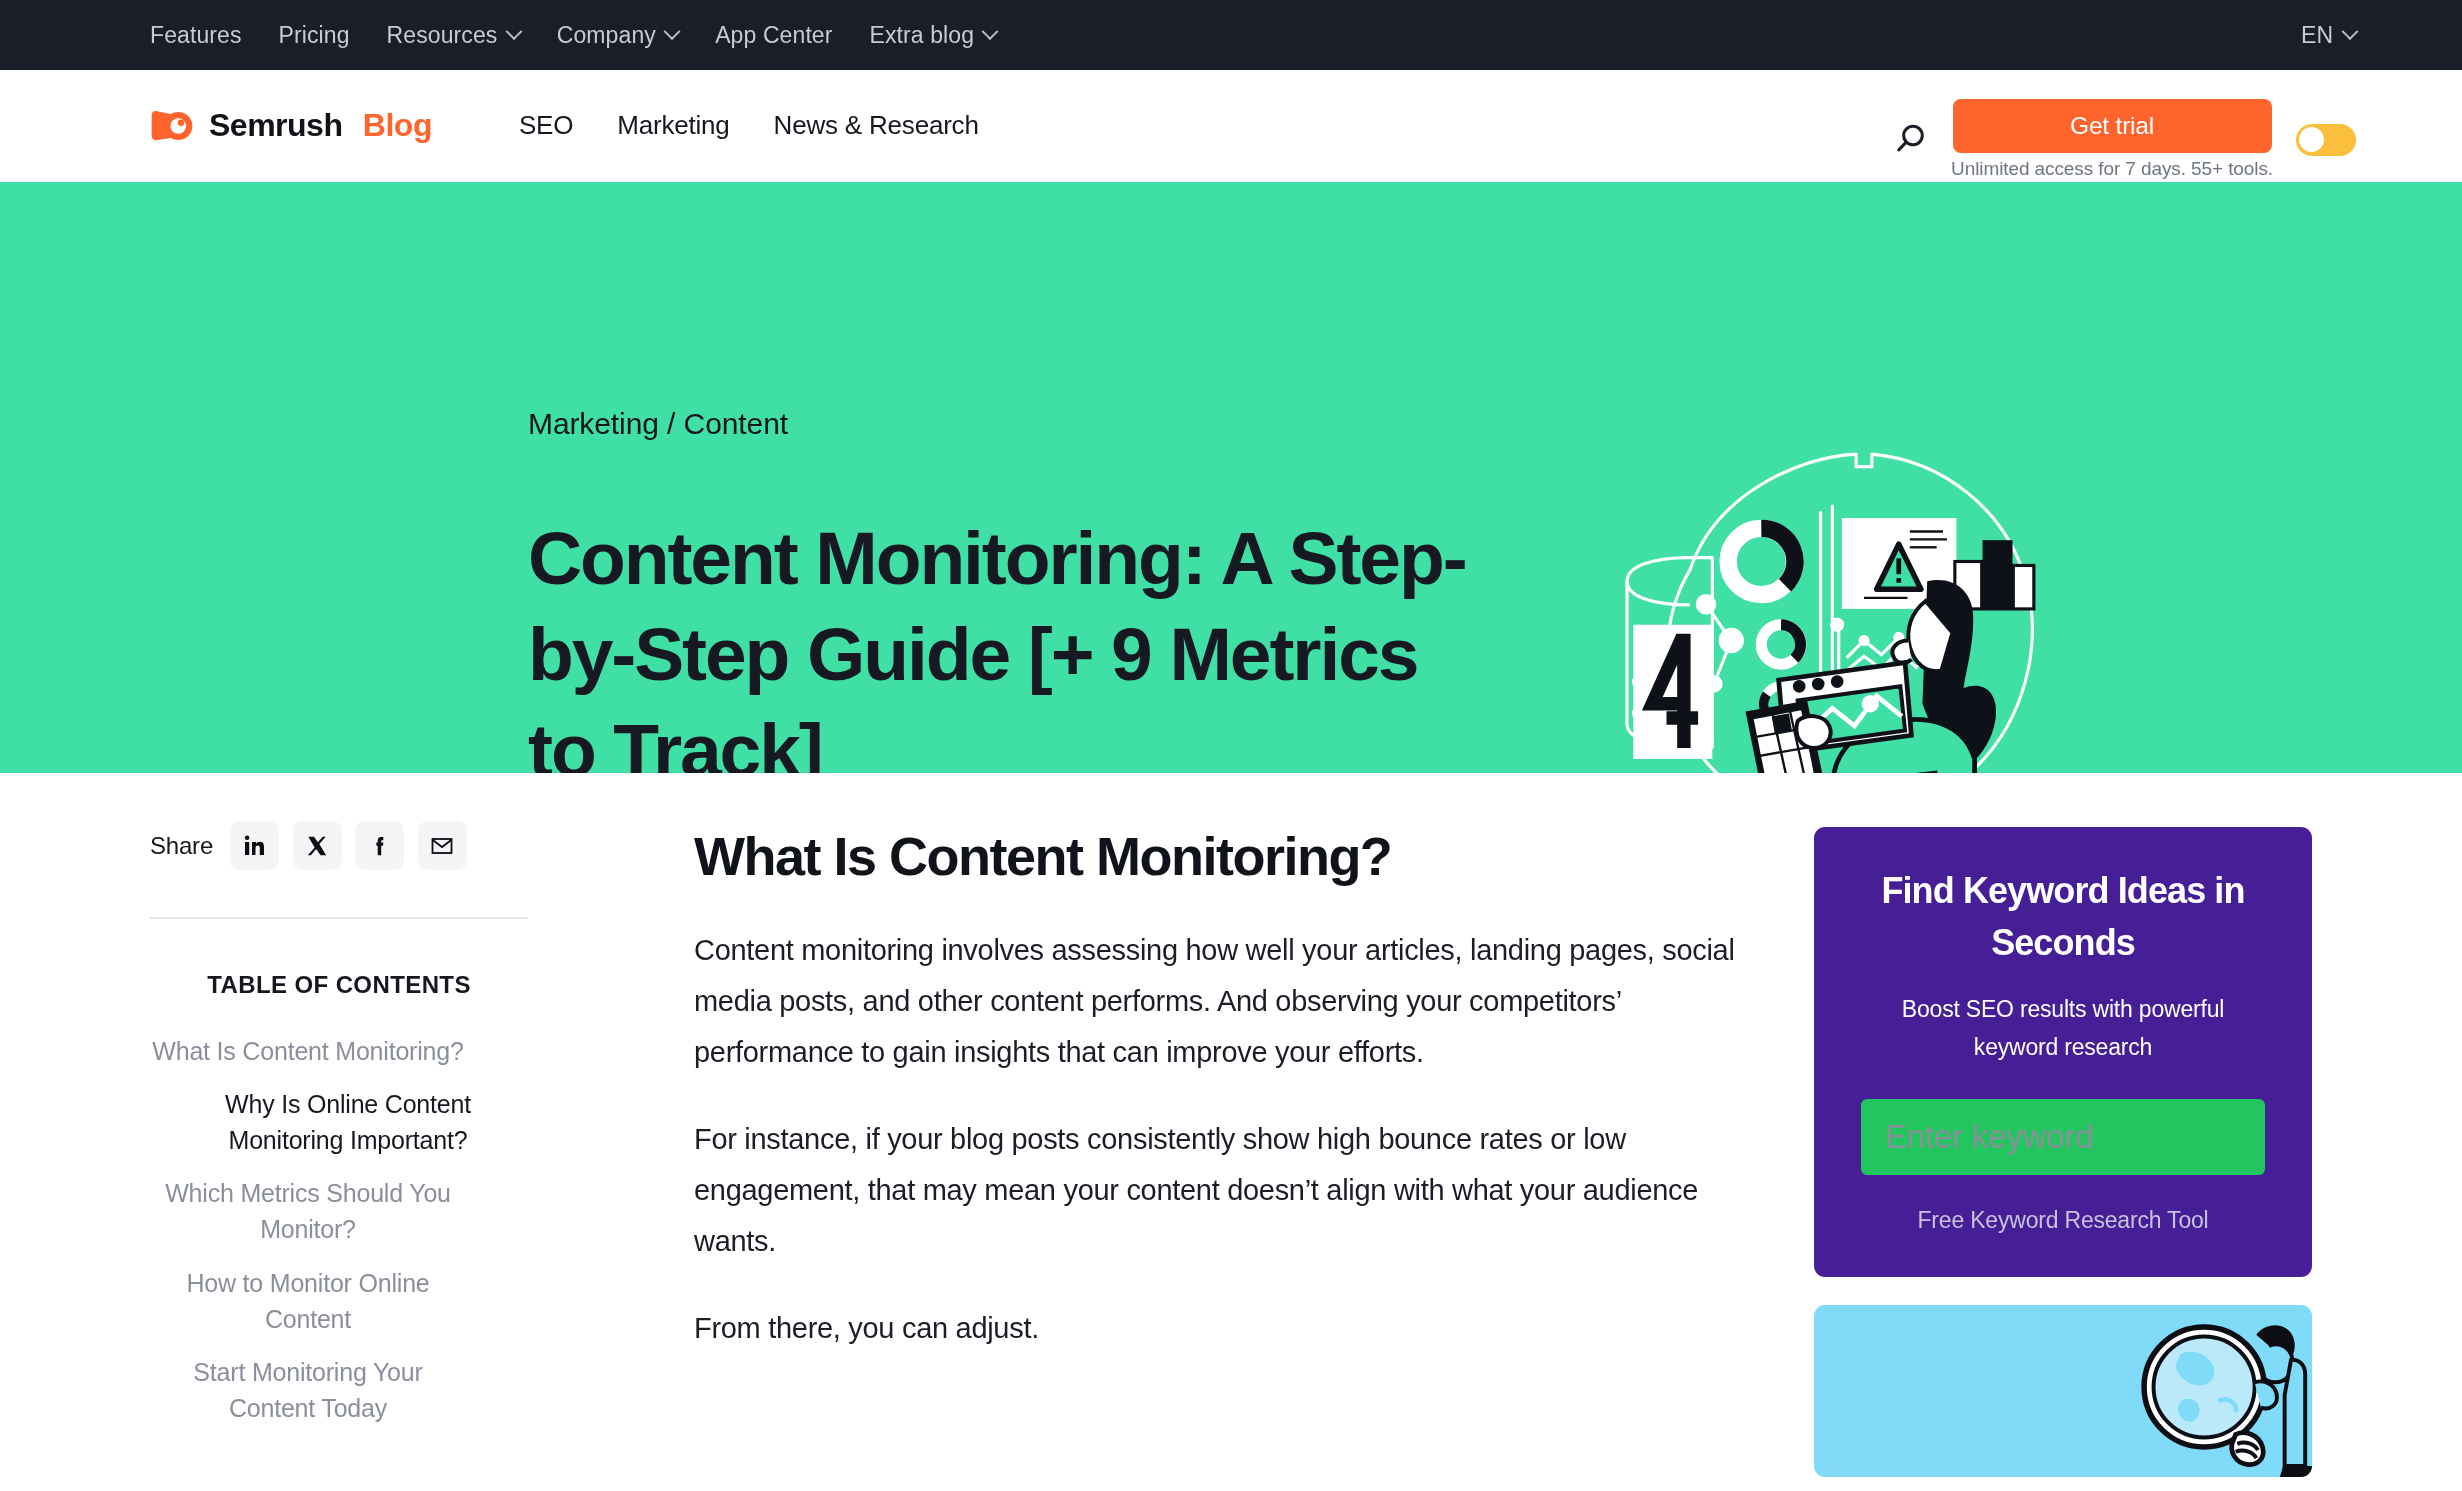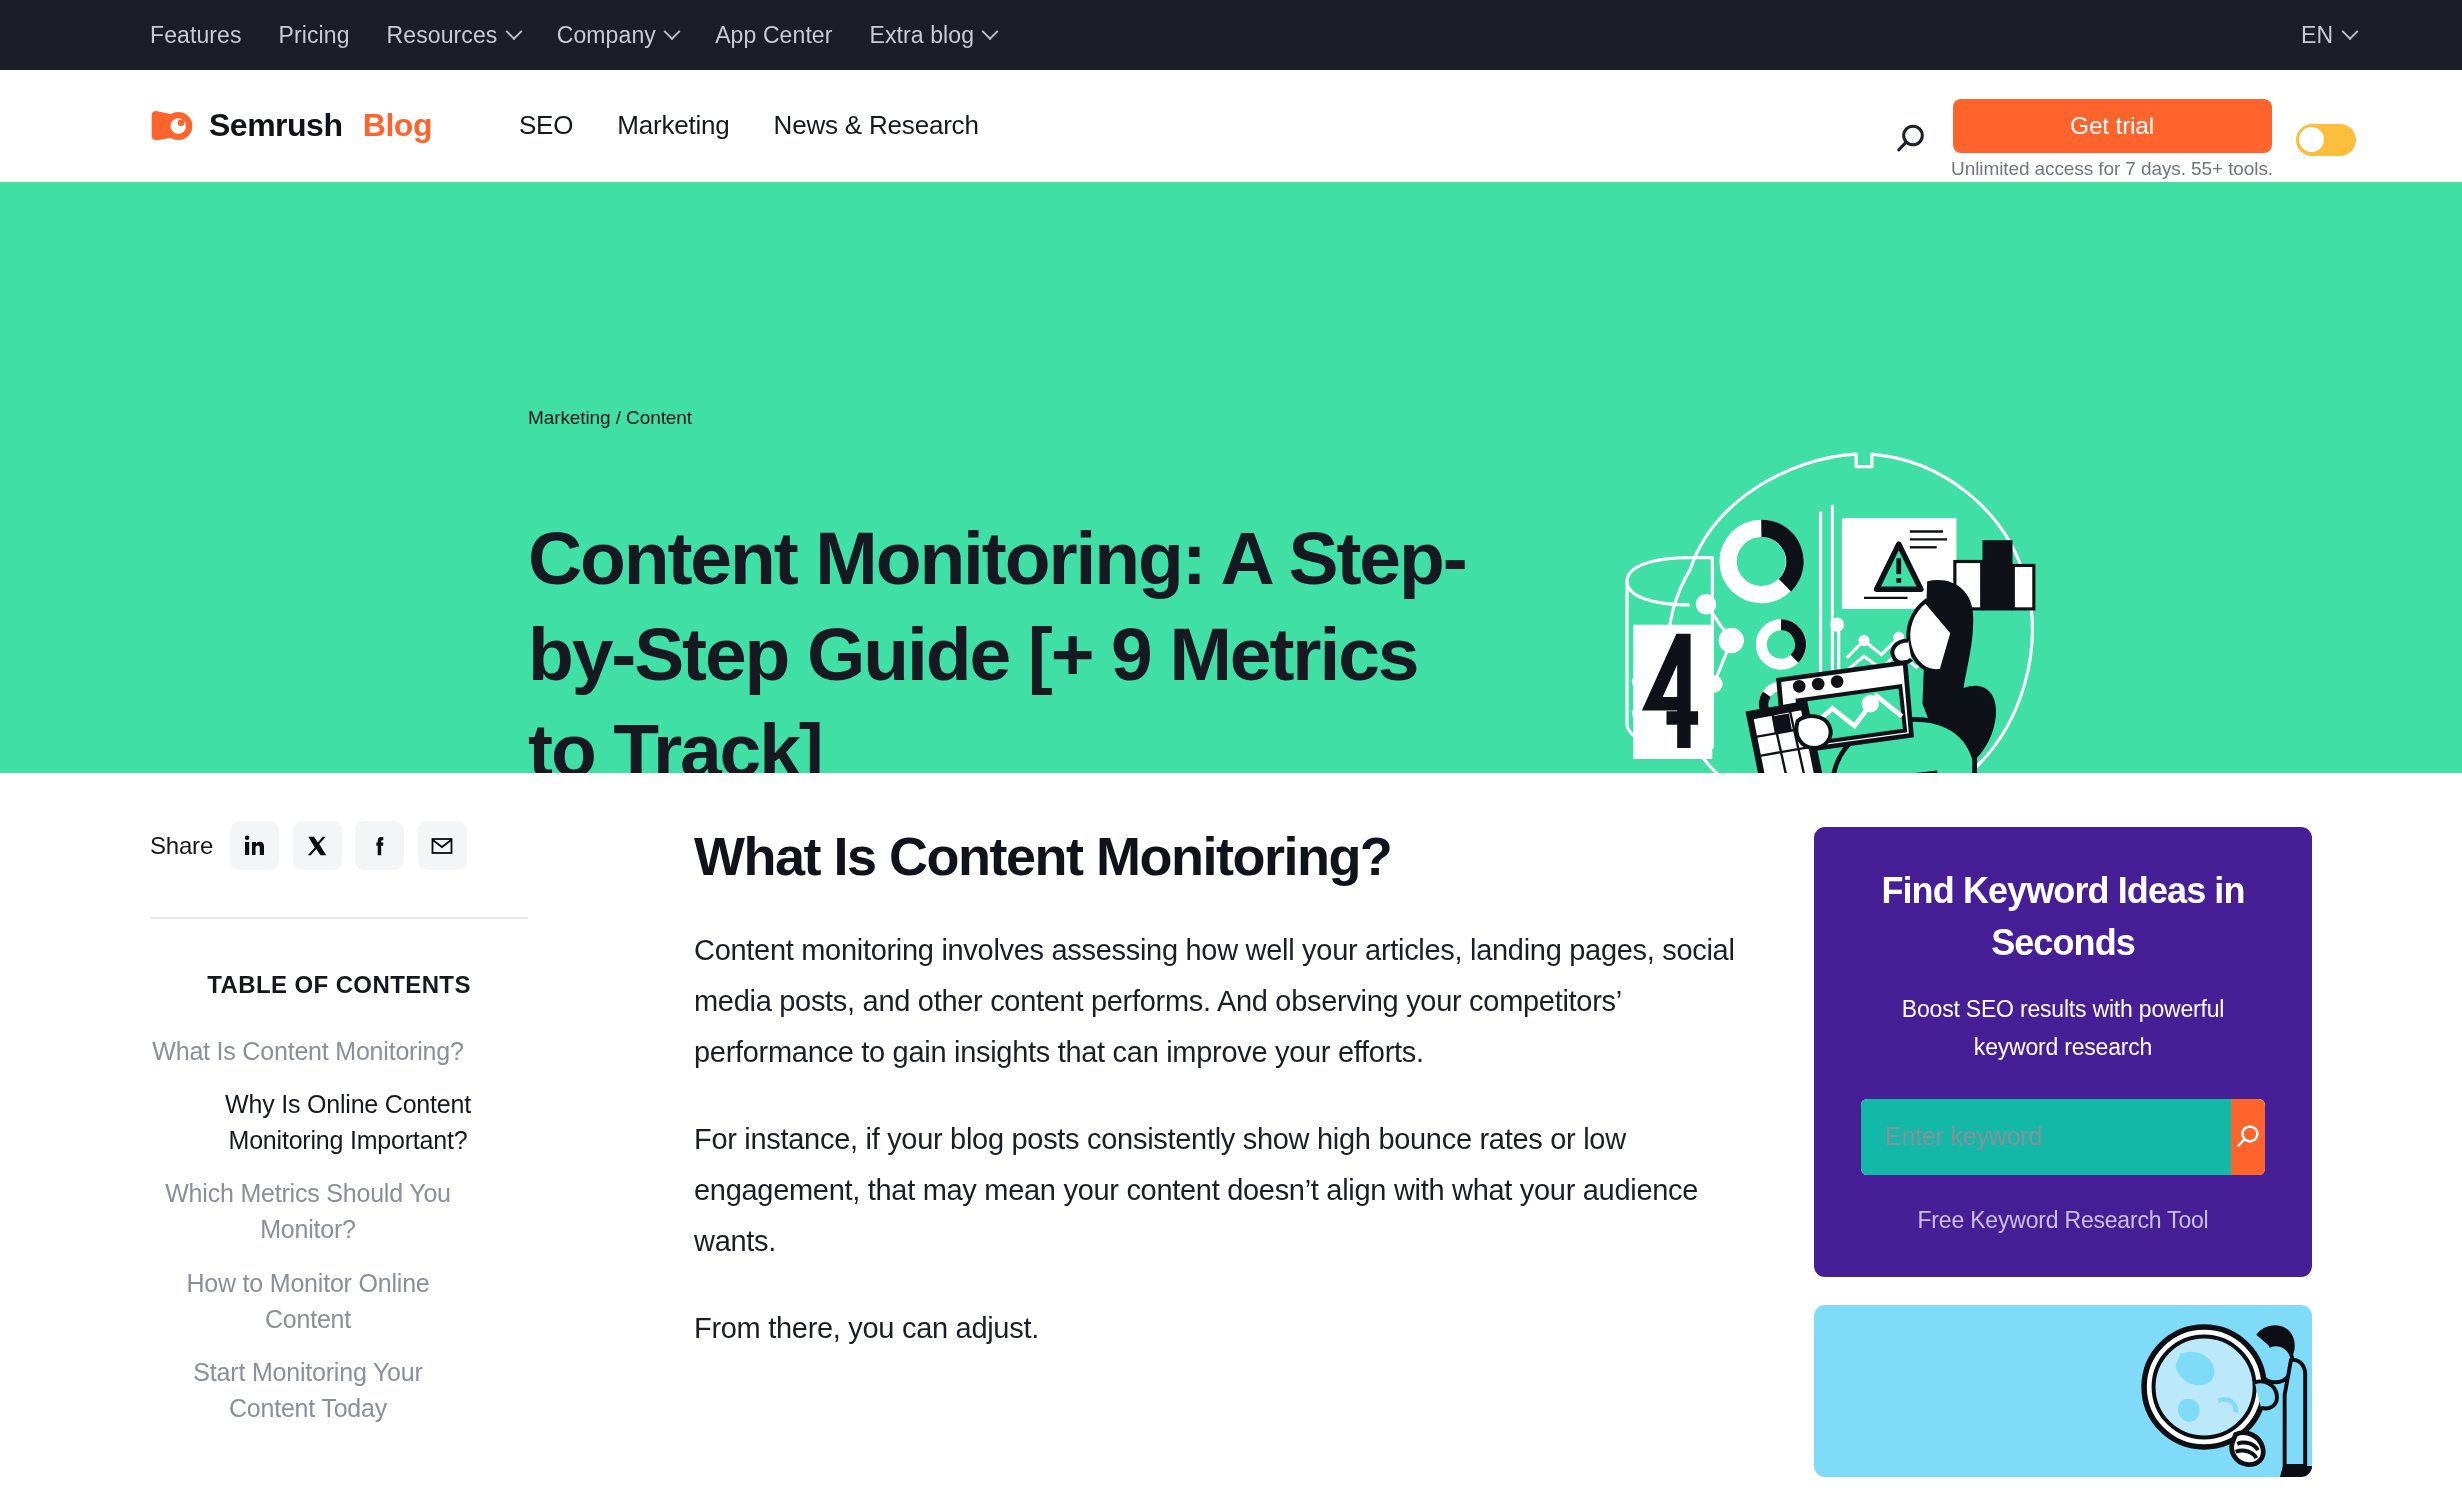--- a/index.html
+++ b/index.html
@@ -73,21 +73,21 @@
     width: 25px; height: 25px; border-radius: 50%; background: #fff;
   }
 
   
   .hero {
     background: #40DFA5; height: 591px;
     padding: 0 150px; position: relative; overflow: hidden;
   }
   .breadcrumb {
     position: absolute; left: 528px; top: 225px;
-    font-size: 19px; color: #13161E; letter-spacing: -0.1px;
+    font-size: 30px; color: #13161E; letter-spacing: -0.1px;
   }
   .breadcrumb span { cursor: pointer; }
   .hero-title {
     position: absolute; left: 528px; top: 328px; width: 949px;
     font-size: 75px; line-height: 96px; font-weight: 700;
     color: #161922; letter-spacing: -2.1px;
   }
   .hero-art { position: absolute; right: 408px; top: 261px; width: 459px; height: 395px; }
 
   
@@ -134,22 +134,22 @@
   }
   .kw-sub {
     color: #fff; font-size: 23px; line-height: 38px; margin-top: 20.6px;
     letter-spacing: -0.2px;
   }
   .kw-searchrow {
     margin-top: 33px; display: flex; height: 76px; border-radius: 6.3px;
     overflow: hidden; background: #fff;
   }
   .kw-input {
-    flex: 1; border: none; outline: none; background: #14b8a6;
-    font-family: inherit; font-size: 25px; color: #2B2E36;
+    flex: 1; border: none; outline: none; background: #22c55e;
+    font-family: inherit; font-size: 33px; color: #2B2E36;
     padding: 0 24px; letter-spacing: -0.2px;
   }
   .kw-input::placeholder { color: #8A8F9A; }
   .kw-go {
     width: 87px; background: #FF642D; border: none; cursor: pointer;
     display: flex; align-items: center; justify-content: center;
   }
   .kw-link {
     color: #C9C2DE; font-size: 23px; margin-top: 32px; cursor: pointer;
     letter-spacing: -0.2px;

